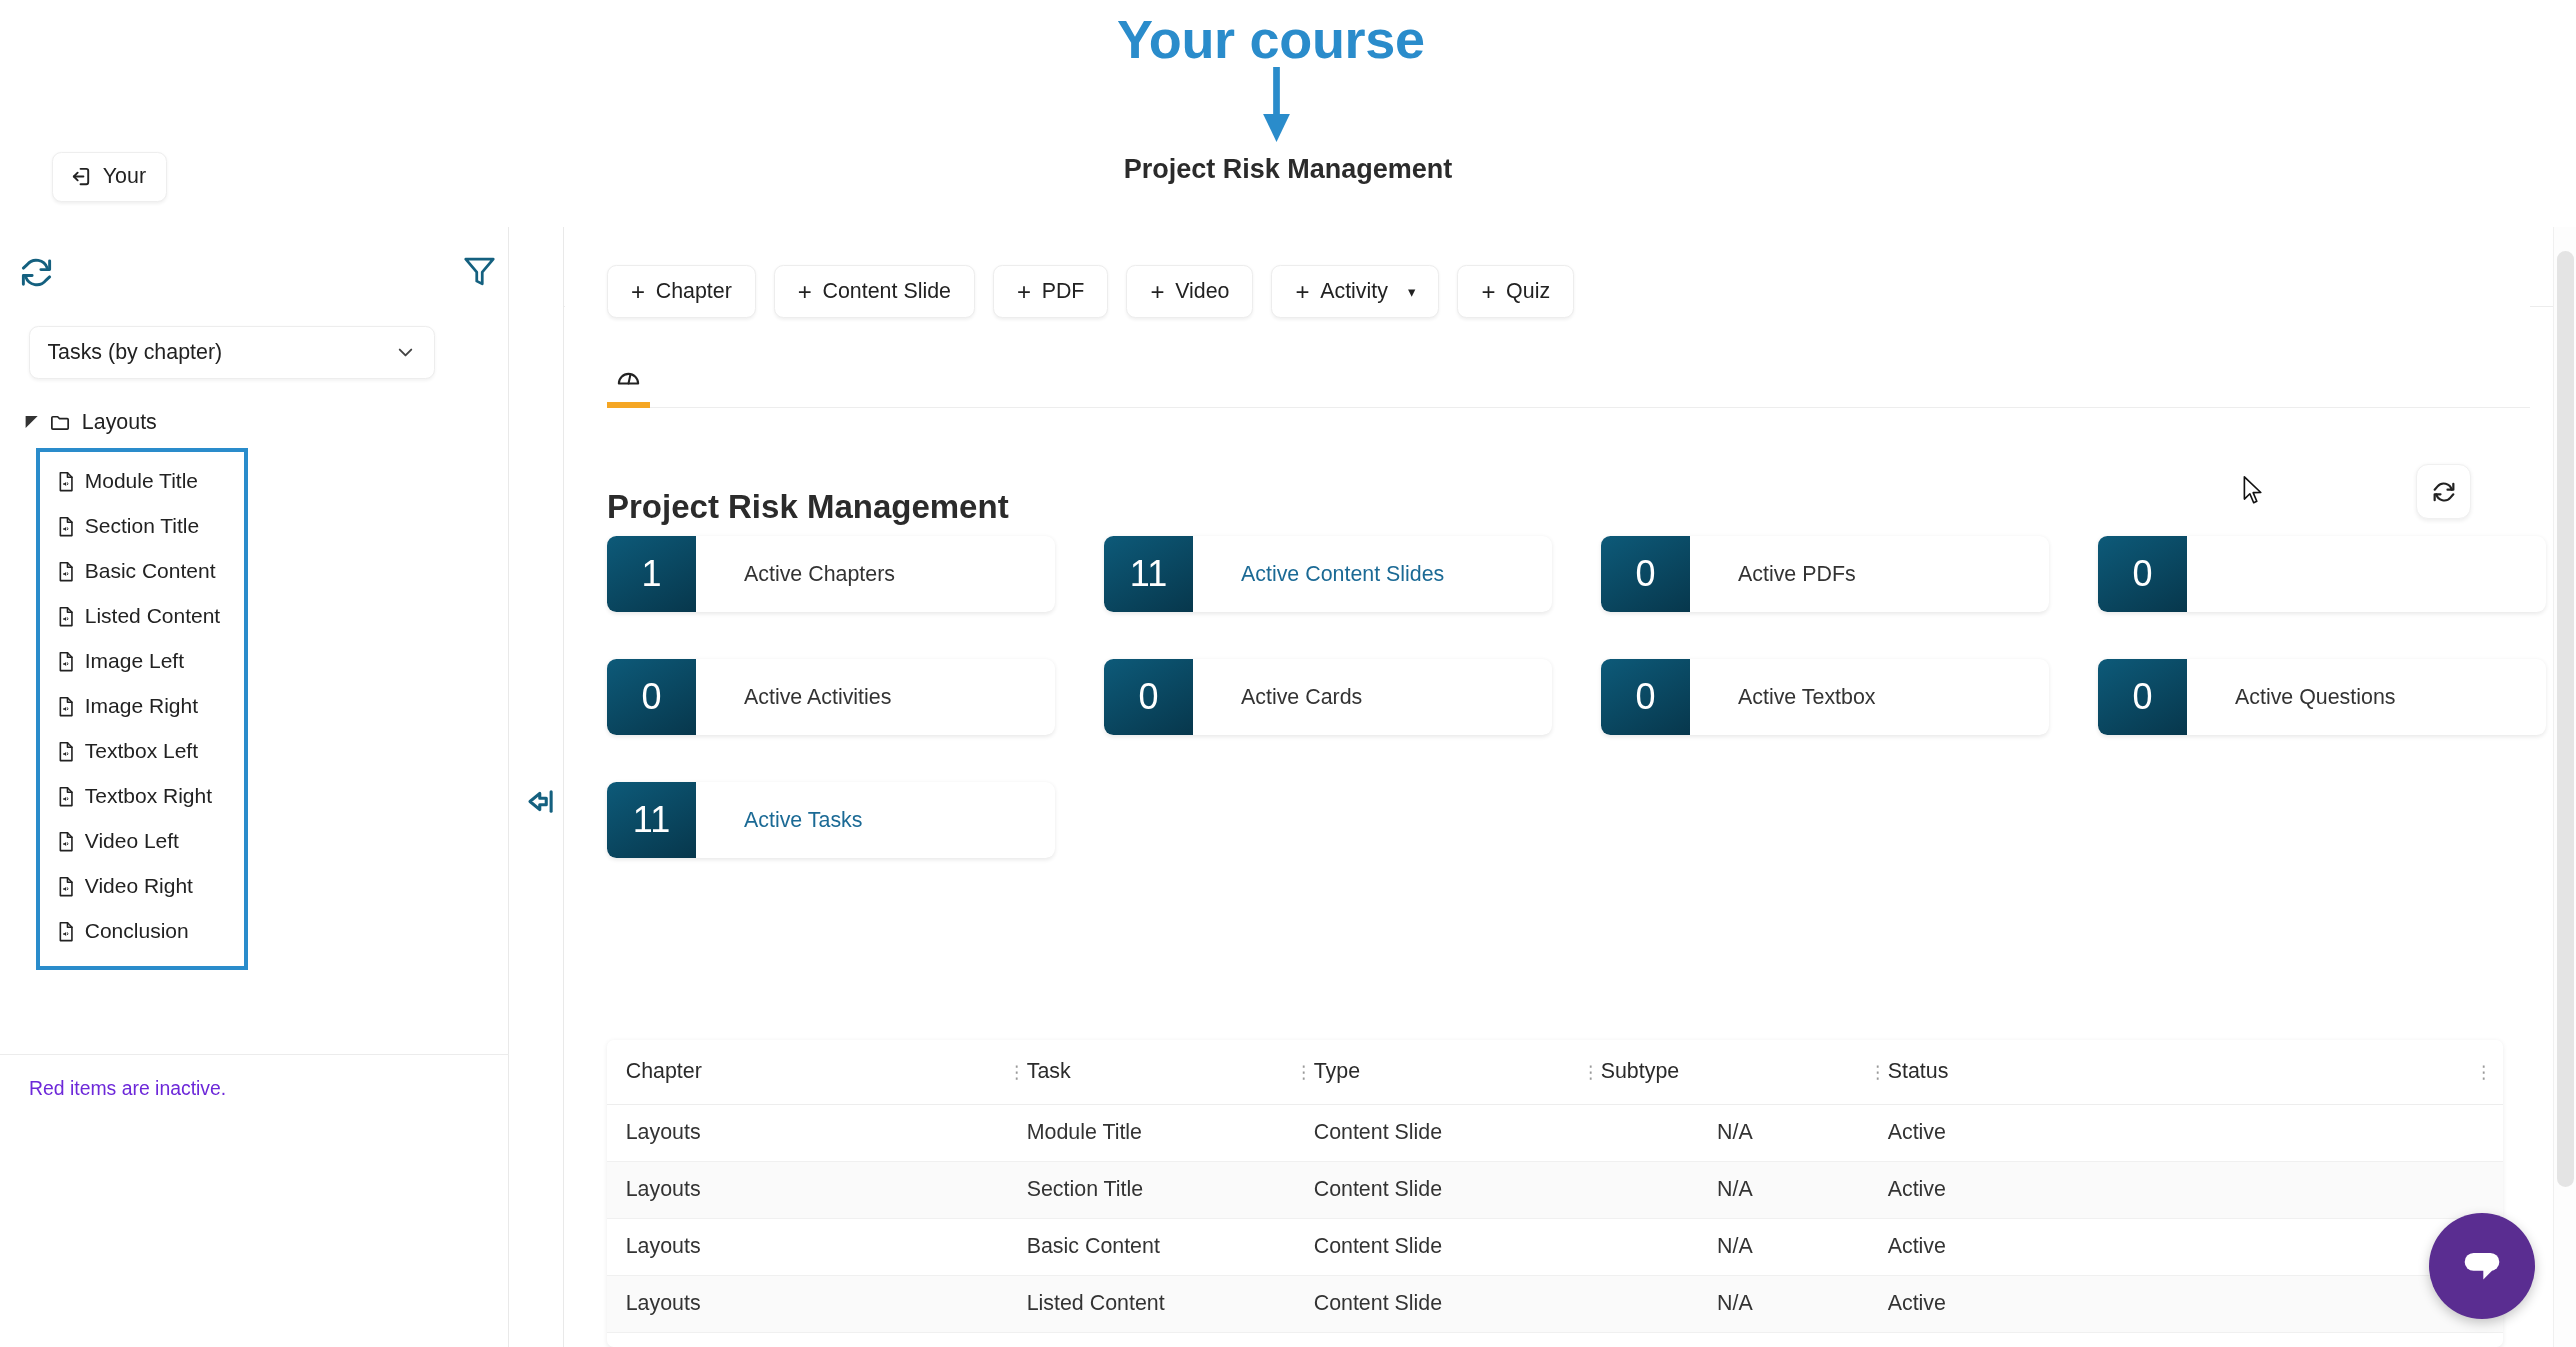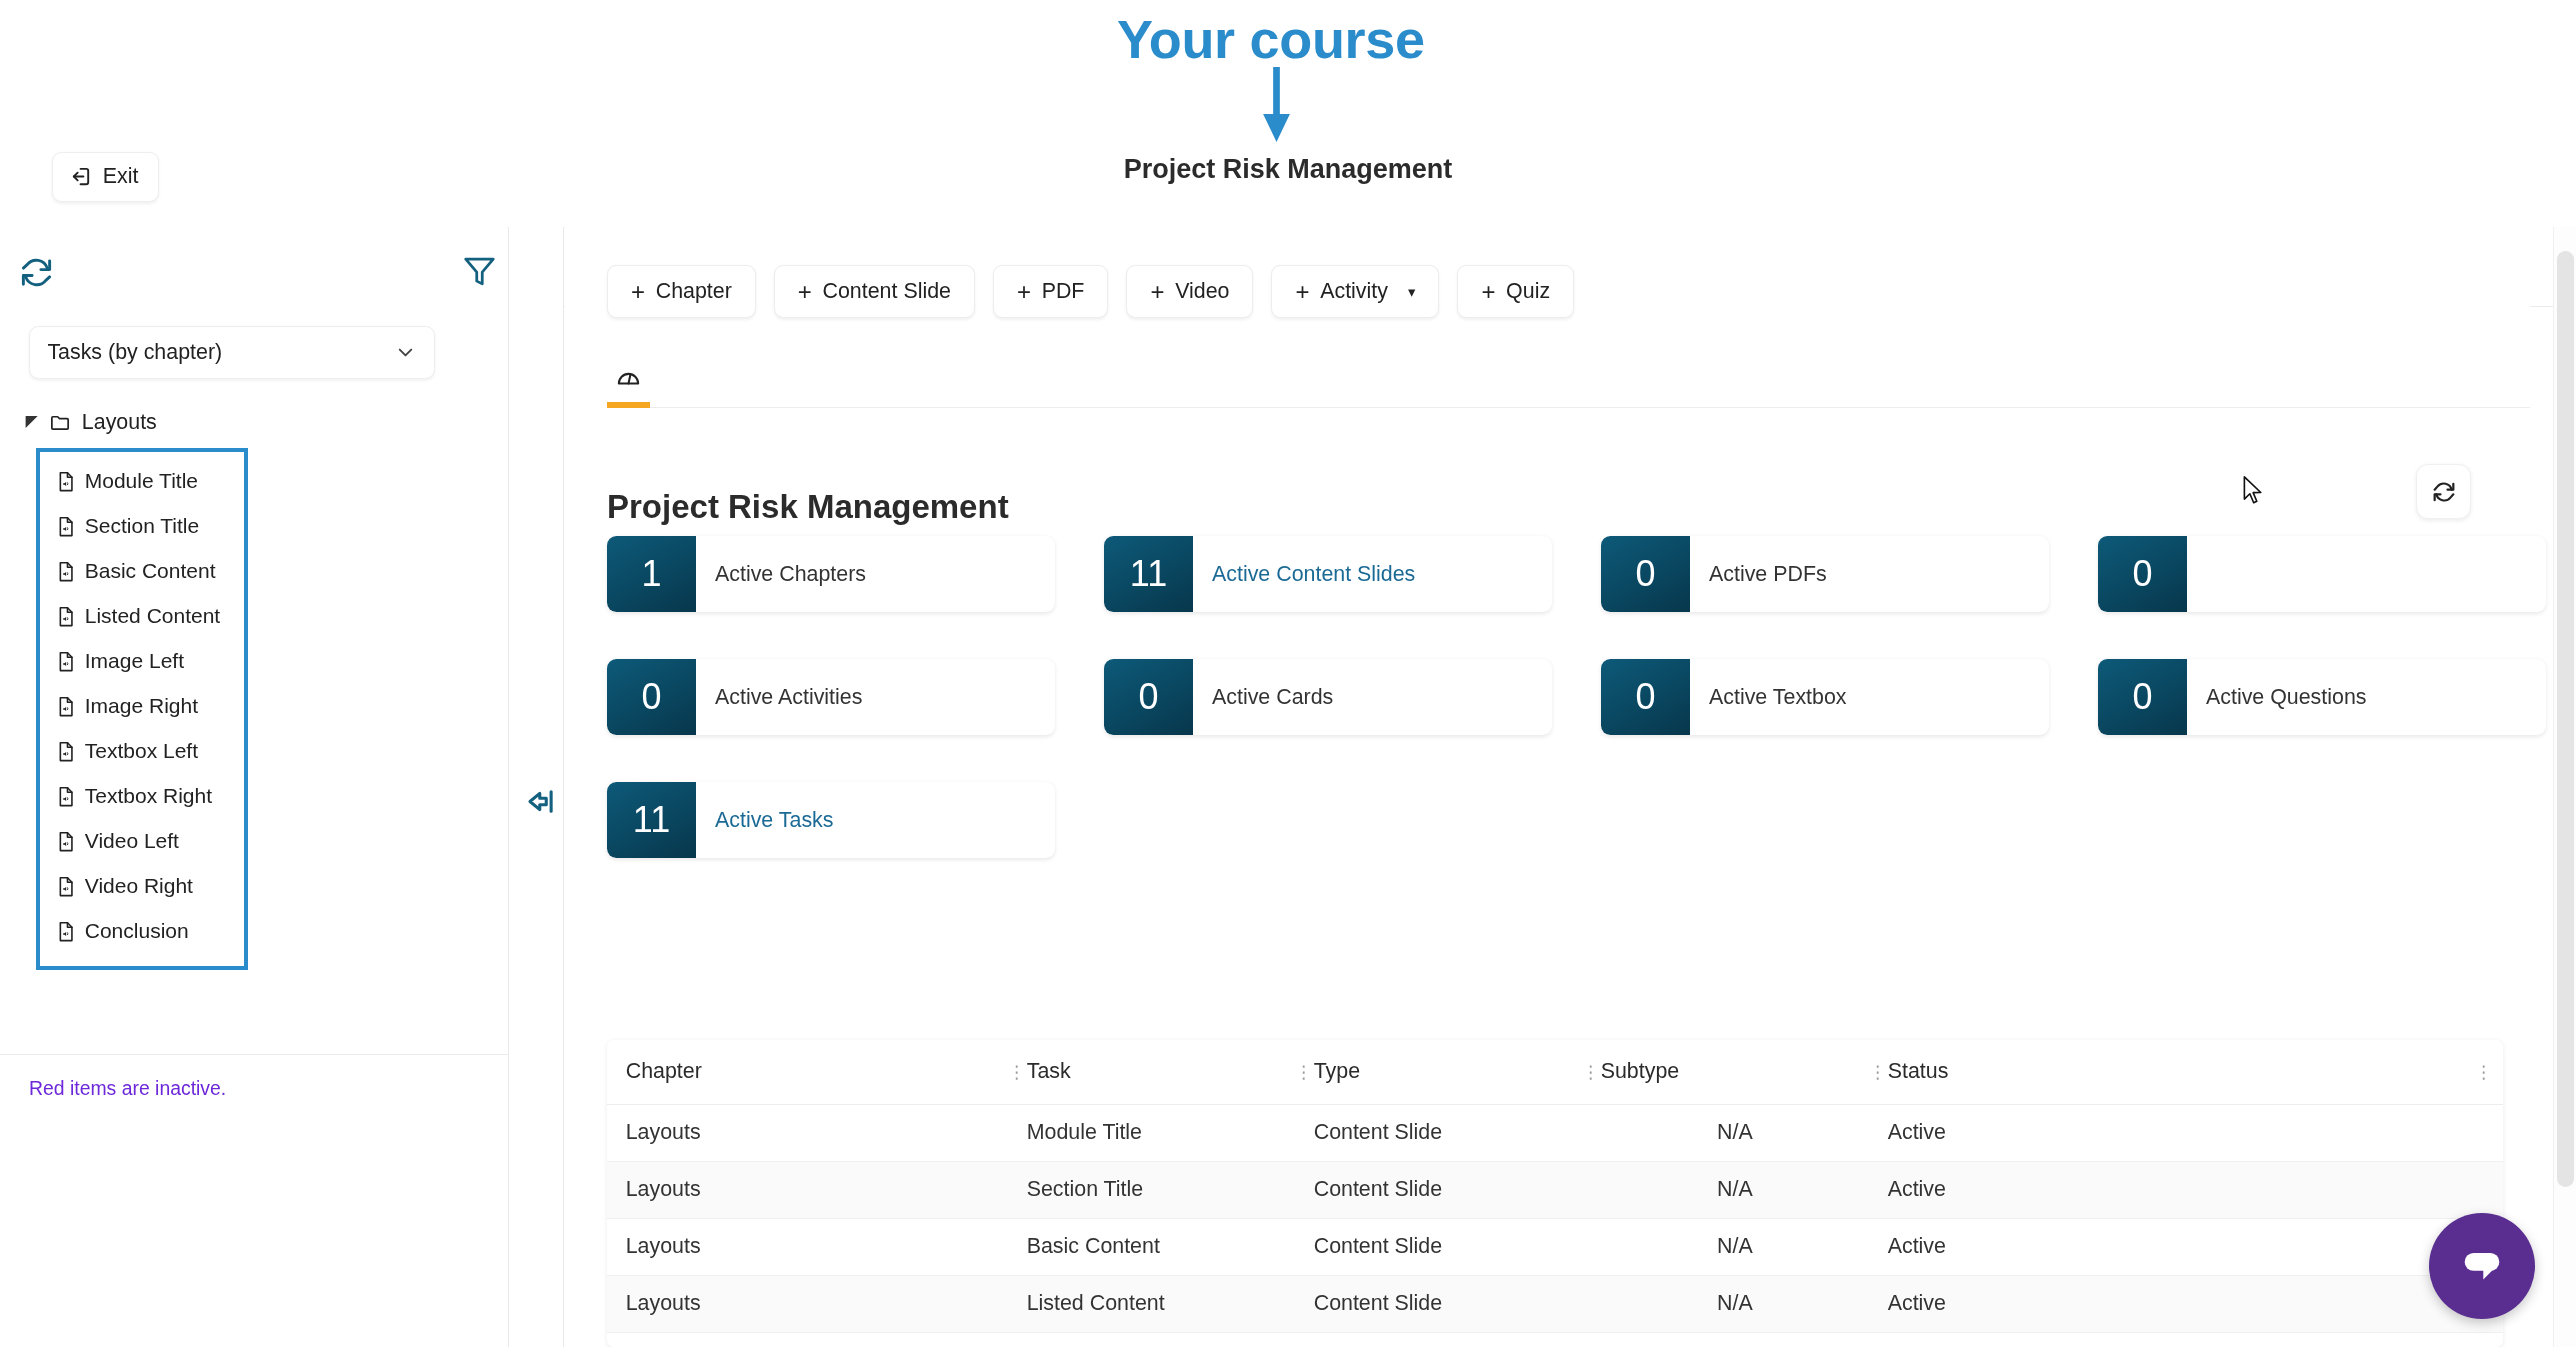--- a/index.html
+++ b/index.html
@@ -205,21 +205,21 @@
   .stat-num {
     width: 89px; flex: 0 0 89px;
     background: linear-gradient(150deg, #0d5a79 0%, #07374c 100%);
     color: #fff;
     display: flex; align-items: center; justify-content: center;
     font-size: 36px; font-weight: 300;
   }
   .stat-lbl {
     flex: 1;
     display: flex; align-items: center;
-    padding-left: 19px;
+    padding-left: 48px;
     font-size: 21.4px; color: #333;
   }
   .stat-lbl.link { color: #1b6a95; }
 
   
   .tablewrap {
     position: absolute; left: 42px; top: 813px;
     width: 1896px; height: 307px;
     background: #fff;
     border-radius: 6.7px;
@@ -308,21 +308,21 @@
   <div class="anno-text" id="anno-layouts-label">Layouts</div>
 
   <div class="topbar"></div>
 
   <div class="exit-btn">
     <svg width="23" height="23" viewBox="0 0 24 24" fill="none" stroke="#222" stroke-width="2" stroke-linecap="round" stroke-linejoin="round">
       <path d="M11 4h6a2 2 0 0 1 2 2v12a2 2 0 0 1-2 2h-6"></path>
       <polyline points="8 8 4 12 8 16"></polyline>
       <line x1="4" y1="12" x2="14" y2="12"></line>
     </svg>
-    <span class="lbl">Exit</span>
+    <span class="lbl">Your</span>
   </div>
 
   <div class="course-title">Project Risk Management</div>
 
   <div class="shell">
 
     <div class="sidebar">
 
       <div class="sb-iconrow">
         <svg id="refresh-left" width="35" height="35" viewBox="0 0 24 24" fill="none" stroke="#14607F" stroke-width="2" stroke-linecap="round" stroke-linejoin="round">

